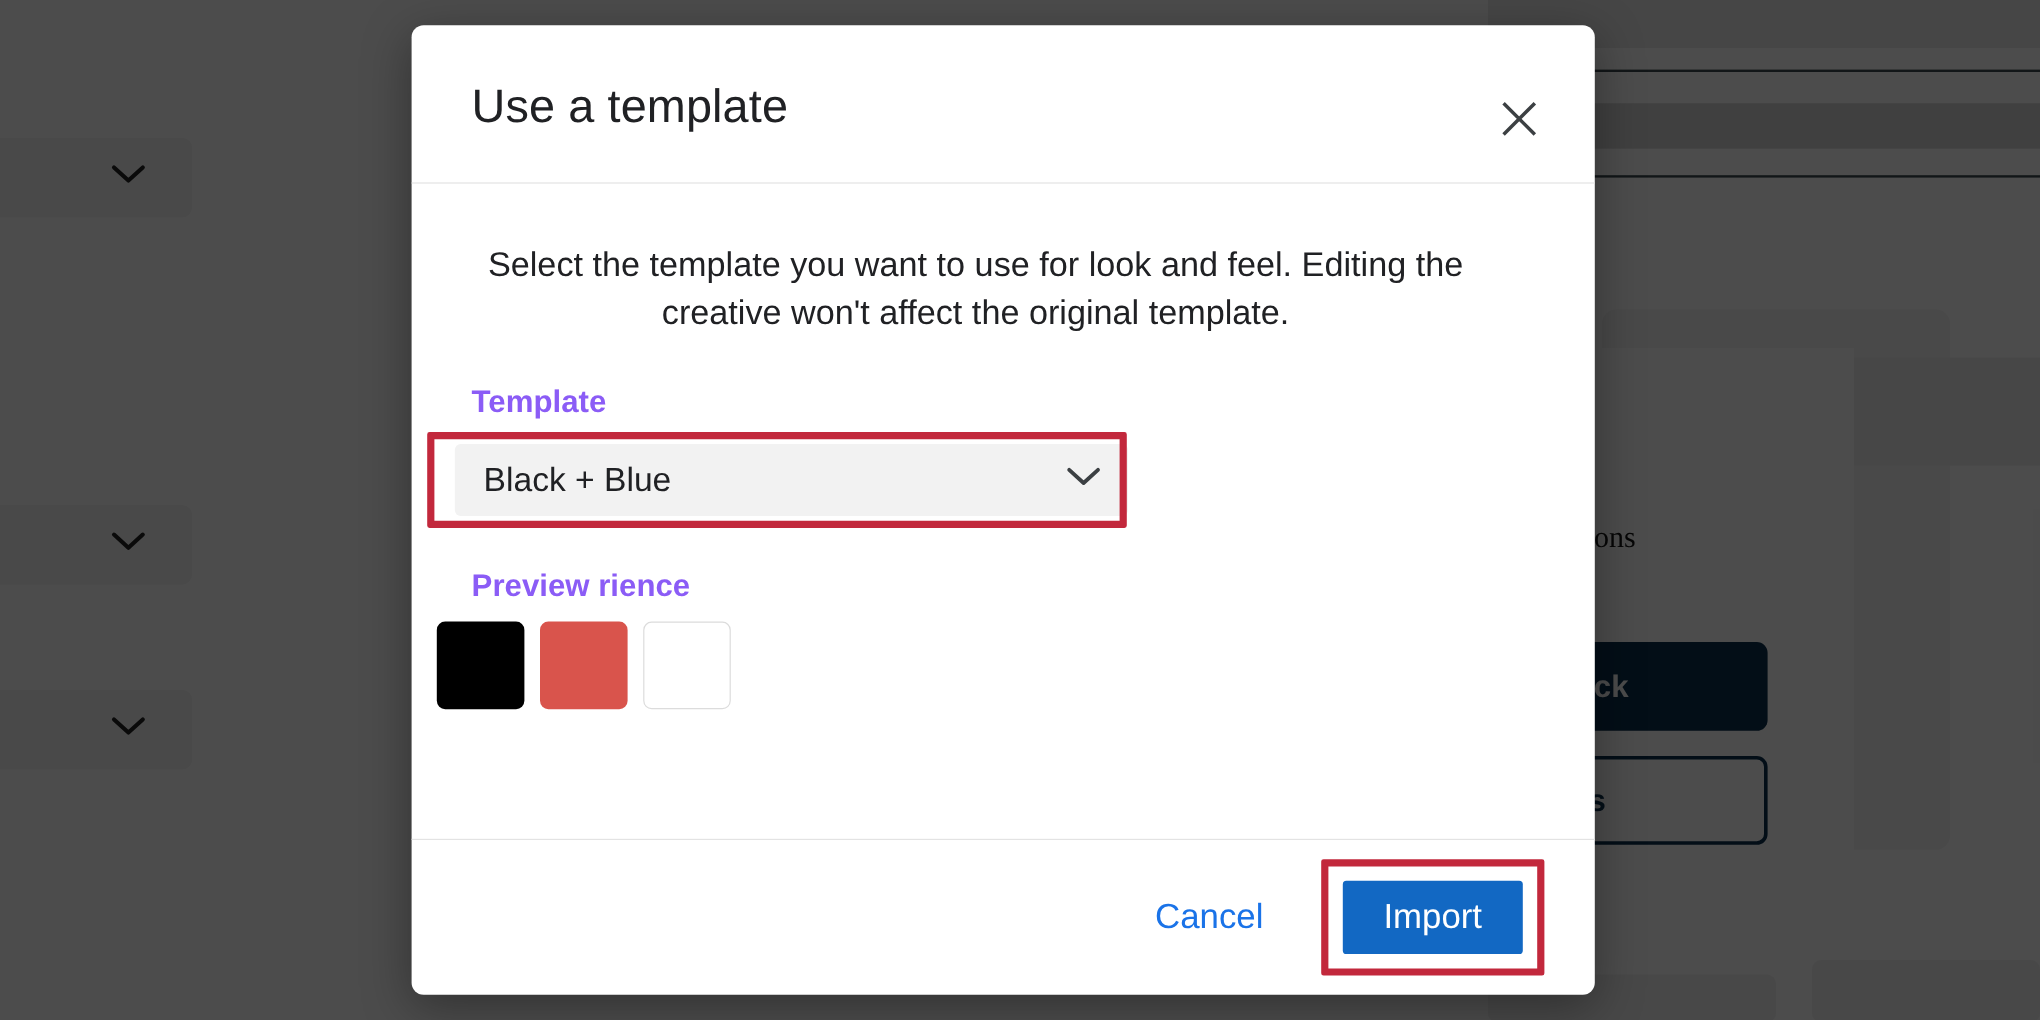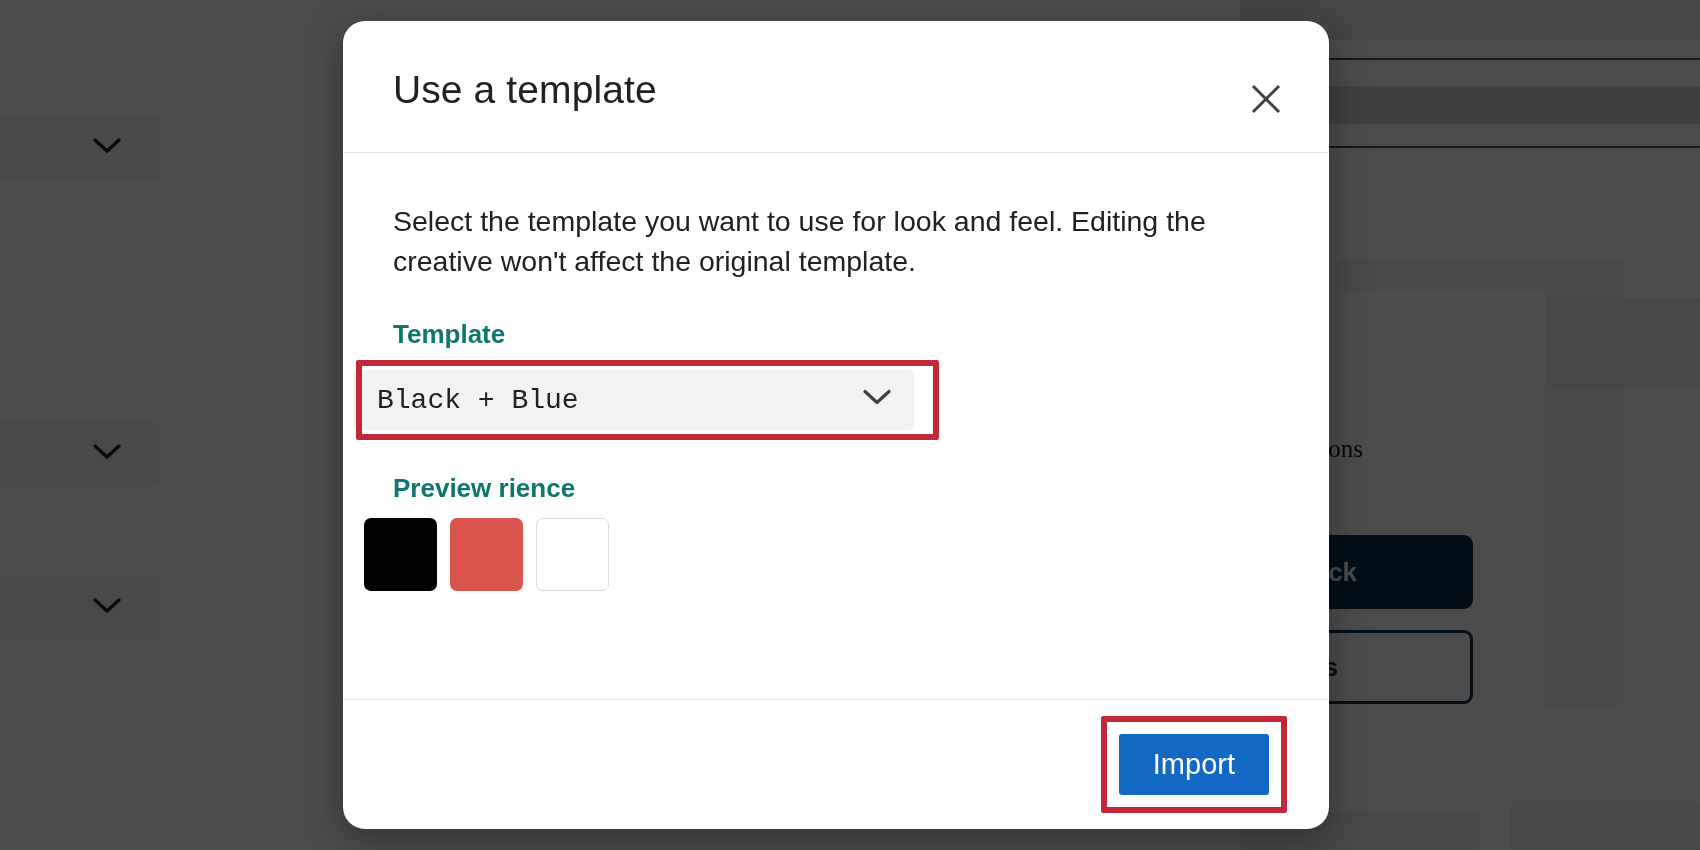--- a/index.html
+++ b/index.html
@@ -153,21 +153,21 @@
     position: absolute; inset: 0;
     background: rgba(0, 0, 0, 0.70);
   }
 
   
   .dialog {
     position: absolute;
     left: 343px; top: 21px;
     width: 986px; height: 808px;
     background: #ffffff;
-    border-radius: 22px;
+    border-radius: 10px;
     box-shadow: 0 10px 40px rgba(0,0,0,.35);
     display: flex;
     flex-direction: column;
   }
 
   .dialog-header {
     position: relative;
     height: 132px;
     flex: 0 0 132px;
     border-bottom: 1px solid #e3e3e3;
@@ -197,46 +197,47 @@
     padding: 0;
   }
 
   .body-text {
     position: absolute;
     left: 50px; top: 48px;
     width: 840px;
     font-size: 28.5px;
     line-height: 1.42;
     color: #202124;
+    text-align: center;
   }
 
   .field-label {
     position: absolute;
     left: 50px;
     font-size: 26px;
     font-weight: bold;
-    color: #0f766e;
+    color: #8b5cf6;
   }
   .label-template { top: 166px; }
   .label-preview  { top: 320px; }
 
   
   .highlight-box {
     position: absolute;
     left: 13px; top: 207px;
     width: 583px; height: 80px;
     border: 6px solid #c2283c;
     border-radius: 2px;
     pointer-events: none;
   }
 
   .select-wrap {
     position: absolute;
-    left: 10px; top: 217px;
-    width: 561px; height: 60px; font-family: Liberation Mono, monospace;
+    left: 36px; top: 217px;
+    width: 561px; height: 60px;
   }
   .select-field {
     width: 100%; height: 100%;
     background: #f2f2f2;
     border: none;
     border-radius: 5px;
     position: relative;
     display: flex;
     align-items: center;
     cursor: pointer;
@@ -392,18 +393,19 @@
 
     <div class="swatches">
       <div class="swatch swatch-black"></div>
       <div class="swatch swatch-red"></div>
       <div class="swatch swatch-white"></div>
     </div>
 
   </div>
 
   <div class="dialog-footer">
+    <button class="btn-cancel">Cancel</button>
     <div class="import-wrap">
       <button class="btn-import">Import</button>
     </div>
   </div>
 
 </div>
 
 </body></html>

